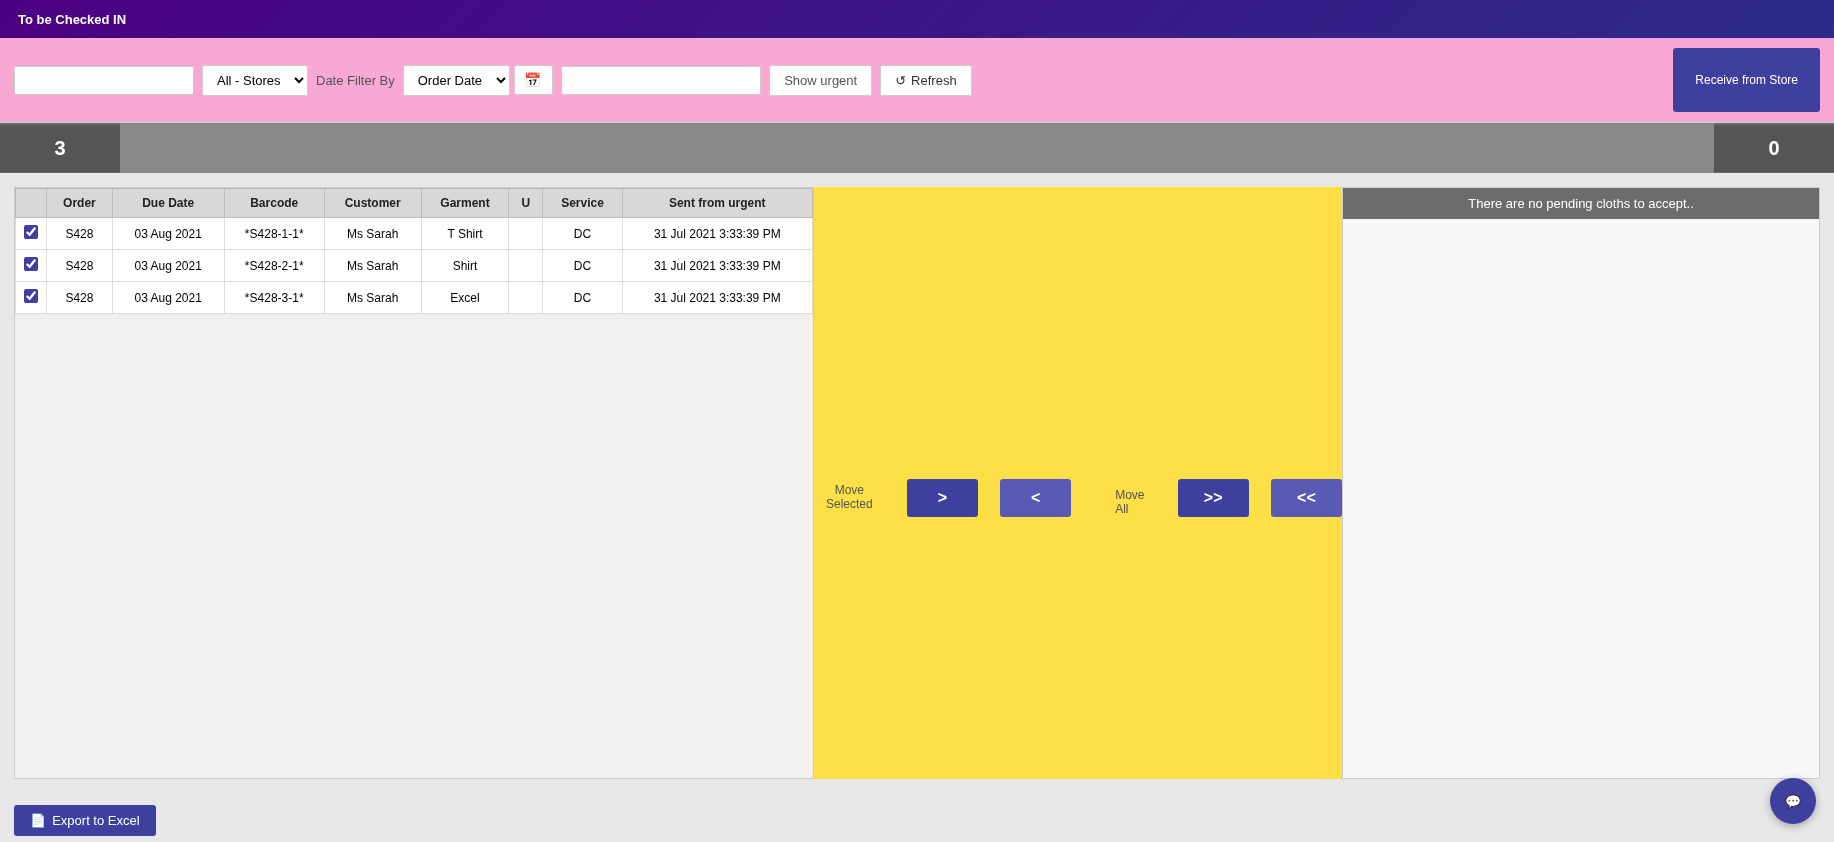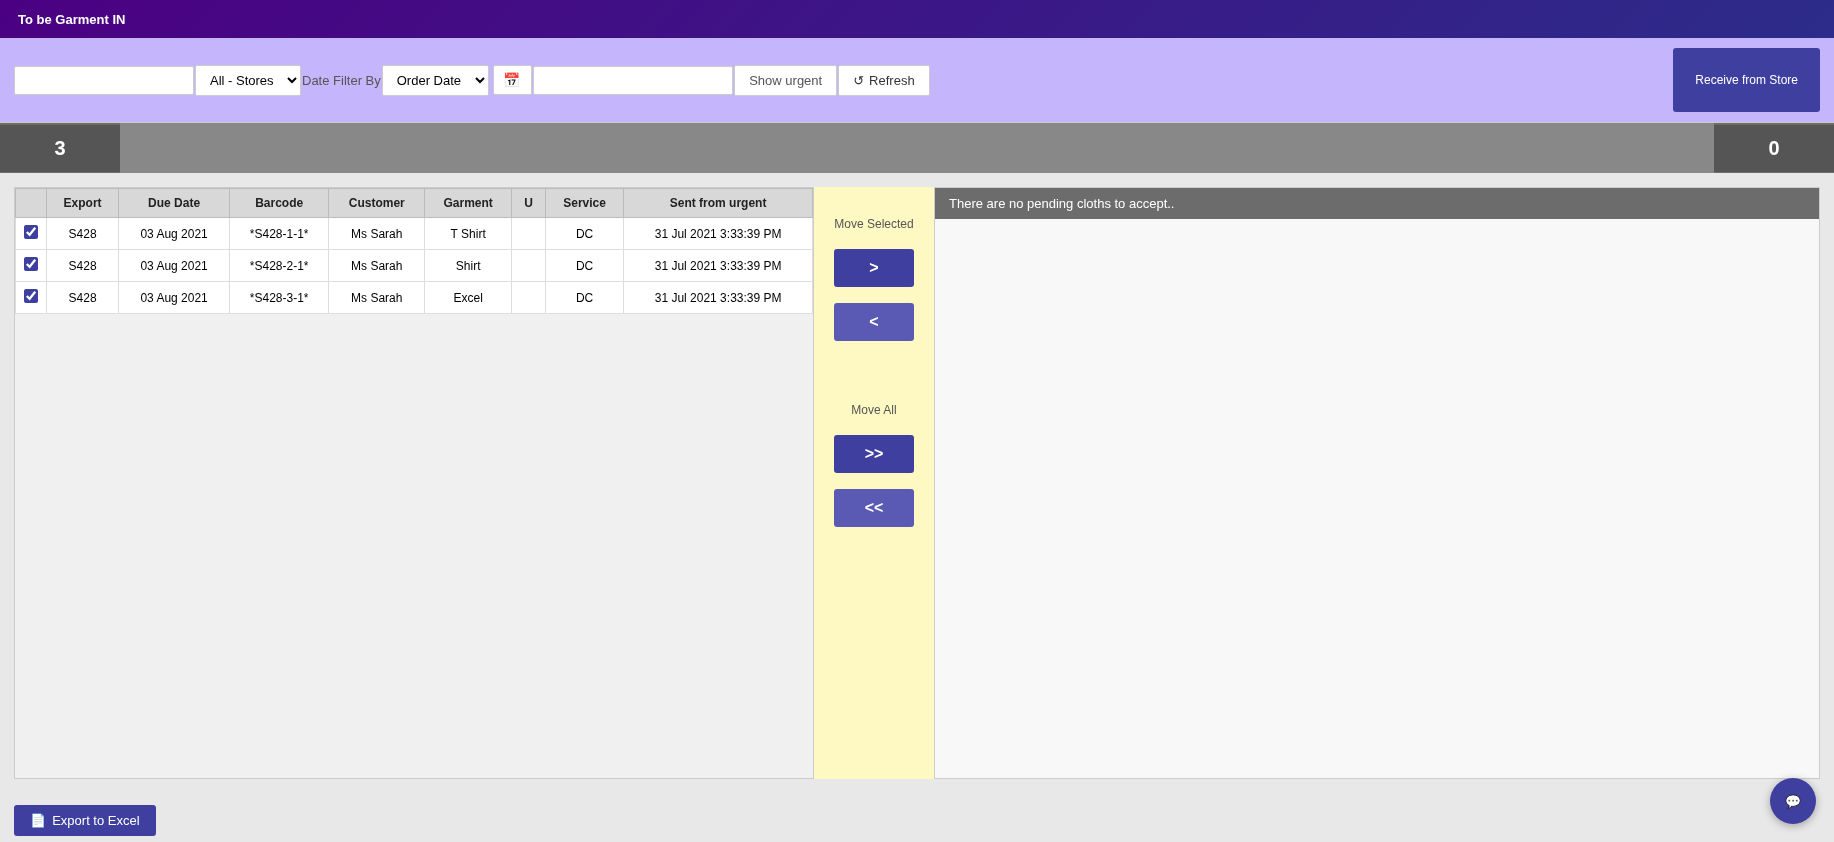--- a/index.html
+++ b/index.html
@@ -7,25 +7,25 @@
 
     .title-bar {
       background: linear-gradient(135deg, #4b0082 0%, #2c2c8a 100%);
       color: white;
       padding: 10px 18px;
       font-size: 16px;
       font-weight: bold;
     }
 
     .toolbar {
-      background: #c4b5fd;
+      background: #f9a8d4;
       padding: 10px 14px;
       display: flex;
       align-items: center;
-      gap: 1px;
+      gap: 8px;
       border-bottom: 1px solid #ccc;
     }
 
     .toolbar input[type="text"] {
       border: 1px solid #ccc;
       padding: 6px 10px;
       width: 180px;
       font-size: 13px;
       border-radius: 2px;
     }
@@ -134,26 +134,25 @@
       background: #f0f0f0;
       border: 1px solid #ccc;
       display: flex;
       flex-direction: column;
       position: relative;
     }
 
     .middle-panel {
       flex: 0 0 120px;
       display: flex;
-      flex-direction: column;
       align-items: center;
       justify-content: flex-start;
       padding-top: 30px;
-      gap: 16px;
-      background: #fef9c3;
+      gap: 22px;
+      background: #fde047;
     }
 
     .move-label {
       color: #555;
       font-size: 12px;
       text-align: center;
       margin-bottom: 2px;
     }
 
     .btn-arrow {
@@ -186,21 +185,21 @@
       border: 1px solid #ccc;
       display: flex;
       flex-direction: column;
     }
 
     .right-header {
       background: #6c6c6c;
       color: white;
       padding: 8px 14px;
       font-size: 13px;
-      text-align: left;
+      text-align: center;
     }
 
     .right-body {
       flex: 1;
       padding: 14px;
       background: #f8f8f8;
     }
 
     
     .data-table {
@@ -297,21 +296,21 @@
       padding: 6px 8px;
       font-size: 13px;
       background: white;
       min-width: 120px;
     }
   </style>
 </head>
 <body>
 
 <div class="title-bar">
-  <span>To be Garment IN</span>
+  <span>To be Checked IN</span>
 </div>
 
 <div class="toolbar">
   <input type="text" style="width: 180px;">
 
   <select><option>All - Stores</option><option>Store 1</option><option>Store 2</option></select>
 
   <span class="date-filter-label">Date Filter By</span>
 
   <div class="date-select-wrapper">
@@ -338,21 +337,21 @@
 </div>
 
 <div class="main-content">
 
   <div class="left-panel">
     <div class="scrollable-table">
       <table class="data-table">
         <thead>
           <tr>
             <th class="checkbox-col"></th>
-            <th>Export</th>
+            <th>Order</th>
             <th>Due Date</th>
             <th>Barcode</th>
             <th>Customer</th>
             <th>Garment</th>
             <th>U</th>
             <th>Service</th>
             <th>Sent from urgent</th>
           </tr>
         </thead>
         <tbody id="table-body">

